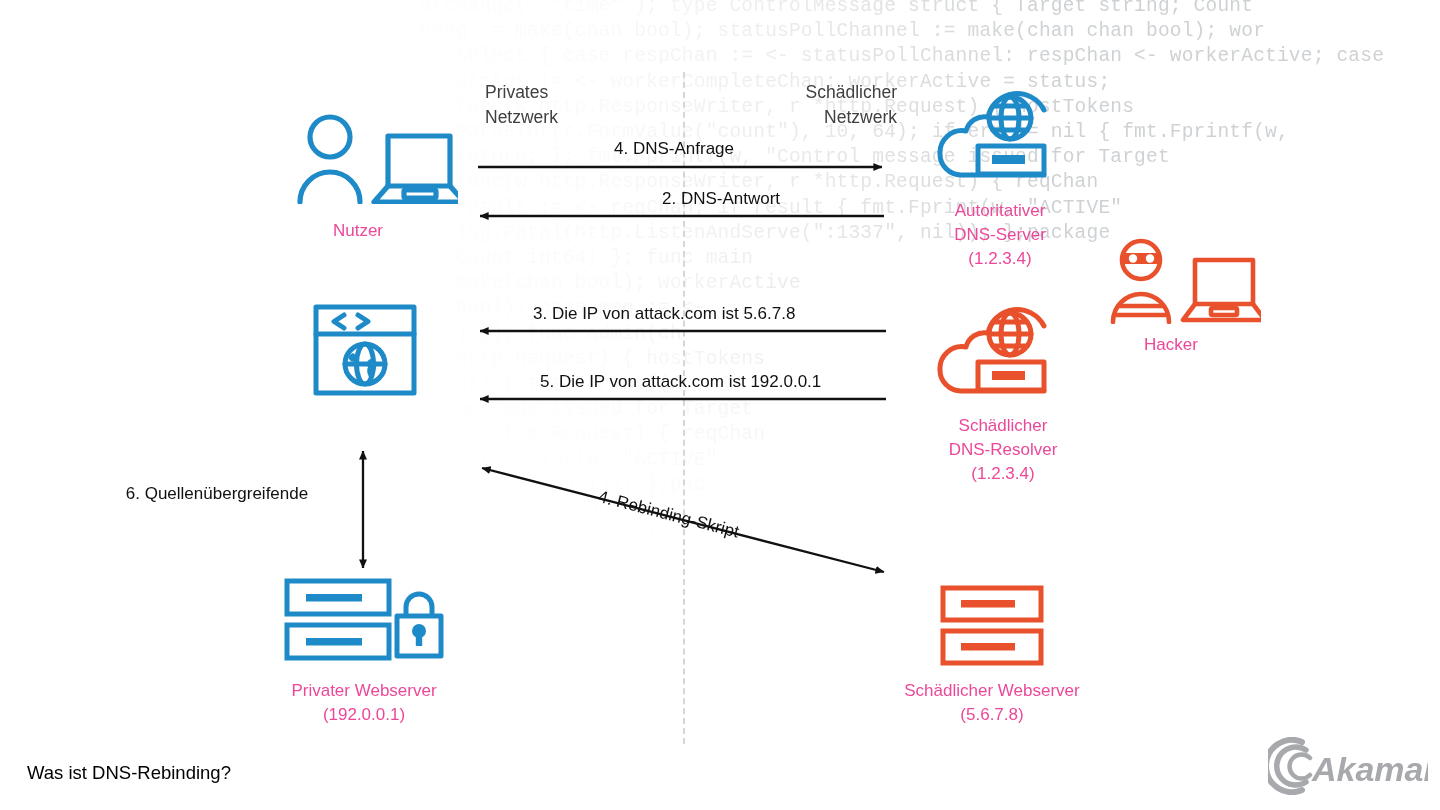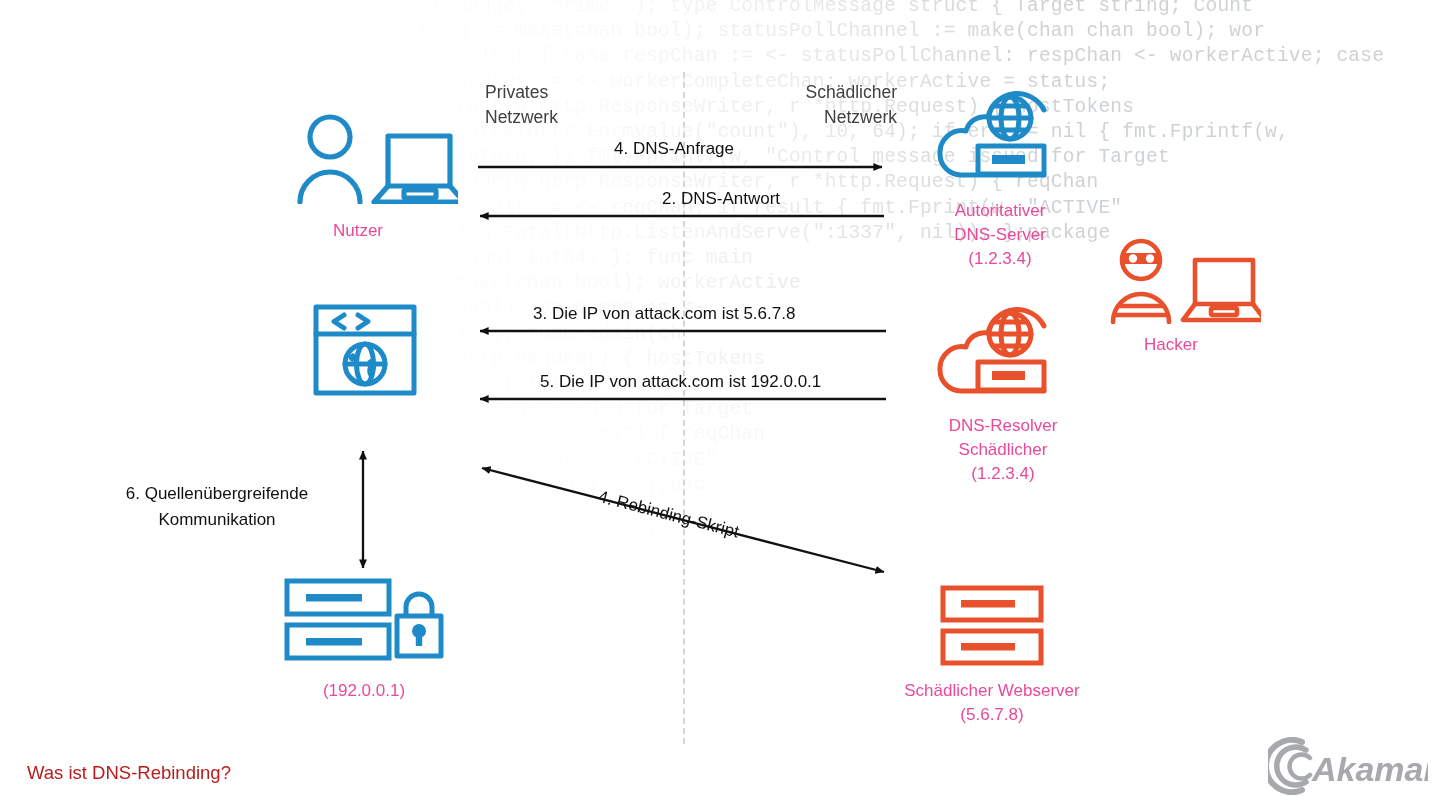--- a/index.html
+++ b/index.html
@@ -41,21 +41,21 @@
   .cap{position:absolute;text-align:center;font-size:17px;color:#ec4899;line-height:24px;}
 
   
   svg.arrows{position:absolute;left:0;top:0;width:1440px;height:810px;overflow:visible;}
   .arrlabel{position:absolute;font-size:17px;color:#111;white-space:nowrap;}
 
   
   .icon{position:absolute;}
 
   
-  .footer-cap{position:absolute;left:27px;top:762px;font-size:18.5px;color:#b91c1c;}
+  .footer-cap{position:absolute;left:27px;top:762px;font-size:18.5px;color:#000000;}
   .logo{position:absolute;left:1268px;top:737px;width:160px;height:58px;}
 </style>
 </head>
 <body>
 
 <div class="stage">
 
   <div class="codebg" id="codebg"><span class="ln">atchange(  "time" ); type ControlMessage struct { Target string; Count</span><span class="ln">hang := make(chan bool); statusPollChannel := make(chan chan bool); wor</span><span class="ln">   select { case respChan := &lt;- statusPollChannel: respChan &lt;- workerActive; case</span><span class="ln">   status := &lt;- workerCompleteChan: workerActive = status;</span><span class="ln">   func(w http.ResponseWriter, r *http.Request) { hostTokens</span><span class="ln">   ParseInt(r.FormValue("count"), 10, 64); if err != nil { fmt.Fprintf(w,</span><span class="ln">   return; }; fmt.Fprintf(w, "Control message issued for Target</span><span class="ln">   func(w http.ResponseWriter, r *http.Request) { reqChan</span><span class="ln">   result := &lt;- reqChan; if result { fmt.Fprint(w, "ACTIVE"</span><span class="ln">   log.Fatal(http.ListenAndServe(":1337", nil)); };package</span><span class="ln">   Count int64; }; func main</span><span class="ln">   make(chan bool); workerActive</span><span class="ln">   bool); case msg := &lt;-</span><span class="ln">   ) }); func admin(ch</span><span class="ln">   http.Request) { hostTokens</span><span class="ln">   nil { fmt.Fprintf(w,</span><span class="ln">   message issued for Target</span><span class="ln">   r *http.Request) { reqChan</span><span class="ln">   fmt.Fprint(w, "ACTIVE"</span><span class="ln">   ":1337", nil)); };pac</span><span class="ln">   int64; ); func mai</span><span class="ln">   bool); workerActi</span></div>
 
   <div class="divider"></div>
@@ -98,21 +98,20 @@
     <line x1="363" y1="451" x2="363" y2="568" stroke="#111" stroke-width="2.3" marker-start="url(#ah-s)" marker-end="url(#ah-e)"></line>
   </svg>
 
   <div class="arrlabel" style="left:614px;top:139px;">4. DNS-Anfrage</div>
   <div class="arrlabel" style="left:614px;top:189px;margin-left:48px;">2. DNS-Antwort</div>
   <div class="arrlabel" style="left:533px;top:304px;">3. Die IP von attack.com ist 5.6.7.8</div>
   <div class="arrlabel" style="left:524px;top:372px;margin-left:16px;">5. Die IP von attack.com ist 192.0.0.1</div>
   <div class="arrlabel" style="left:601px;top:487px;transform:rotate(14.5deg);transform-origin:left top;">4. Rebinding-Skript</div>
   <div class="arrlabel" style="left:111px;top:481px;width:212px;text-align:center;line-height:26px;white-space:normal;">
     <div>6. Quellenübergreifende</div>
-    <div>Kommunikation</div>
   </div>
 
   <div class="icon" style="left:292px;top:112px;width:166px;height:92px;">
     <svg width="166" height="92" viewBox="0 0 166 92">
       <g fill="none" stroke="#1e8bc8" stroke-width="5.2" stroke-linejoin="round" stroke-linecap="round">
         <circle cx="38" cy="25" r="20"></circle>
         <path d="M8 90 a30 30 0 0 1 60 0"></path>
         <path d="M96 24 L158 24 L158 74 L96 74 Z"></path>
         <path d="M96 74 L82 90 L172 90 L158 74"></path>
         <rect x="112" y="78" width="32" height="8" rx="1.5"></rect>
@@ -149,20 +148,21 @@
       <rect x="22" y="60" width="56" height="7.5" fill="#1e8bc8"></rect>
       <g fill="none" stroke="#1e8bc8" stroke-width="5" stroke-linejoin="round">
         <rect x="113" y="38" width="44" height="40"></rect>
         <path d="M122 38 v-9 a13 13 0 0 1 26 0 v9"></path>
       </g>
       <circle cx="135" cy="53" r="7" fill="#1e8bc8"></circle>
       <rect x="131.8" y="53" width="6.4" height="15" fill="#1e8bc8"></rect>
     </svg>
   </div>
   <div class="cap" style="left:244px;top:679px;width:240px;">
+    <div>Privater Webserver</div>
     <div>(192.0.0.1)</div>
   </div>
 
   <div class="icon" style="left:926px;top:86px;width:132px;height:110px;">
     <svg width="132" height="110" viewBox="0 0 132 110">
       <g fill="none" stroke="#1e8bc8" stroke-width="5" stroke-linecap="round" stroke-linejoin="round">
         <path d="M118 24 a30 30 0 0 0 -56 7 a19 19 0 0 0 -22 14 a22 22 0 0 0 -26 23 a21 21 0 0 0 21 21 L118 89"></path>
         <circle cx="84" cy="32" r="21"></circle>
         <ellipse cx="84" cy="32" rx="9" ry="21"></ellipse>
         <line x1="63" y1="32" x2="105" y2="32"></line>
@@ -187,22 +187,22 @@
         <ellipse cx="84" cy="32" rx="9" ry="21"></ellipse>
         <line x1="63" y1="32" x2="105" y2="32"></line>
         <line x1="67" y1="20" x2="101" y2="20"></line>
         <line x1="67" y1="44" x2="101" y2="44"></line>
         <rect x="52" y="60" width="66" height="28"></rect>
       </g>
       <rect x="66" y="69" width="33" height="9" fill="#e8512c"></rect>
     </svg>
   </div>
   <div class="cap" style="left:883px;top:414px;width:240px;">
+    <div>Schädlicher</div>
     <div>DNS-Resolver</div>
-    <div>Schädlicher</div>
     <div>(1.2.3.4)</div>
   </div>
 
   <div class="icon" style="left:1109px;top:238px;width:152px;height:86px;">
     <svg width="152" height="86" viewBox="0 0 152 86">
       <g fill="none" stroke="#e8512c" stroke-width="4.6" stroke-linejoin="round" stroke-linecap="round">
         <circle cx="32" cy="22" r="19"></circle>
         <path d="M4 84 a28 28 0 0 1 56 0"></path>
         <line x1="10" y1="68" x2="54" y2="68"></line>
         <line x1="5.5" y1="77" x2="58.5" y2="77"></line>

